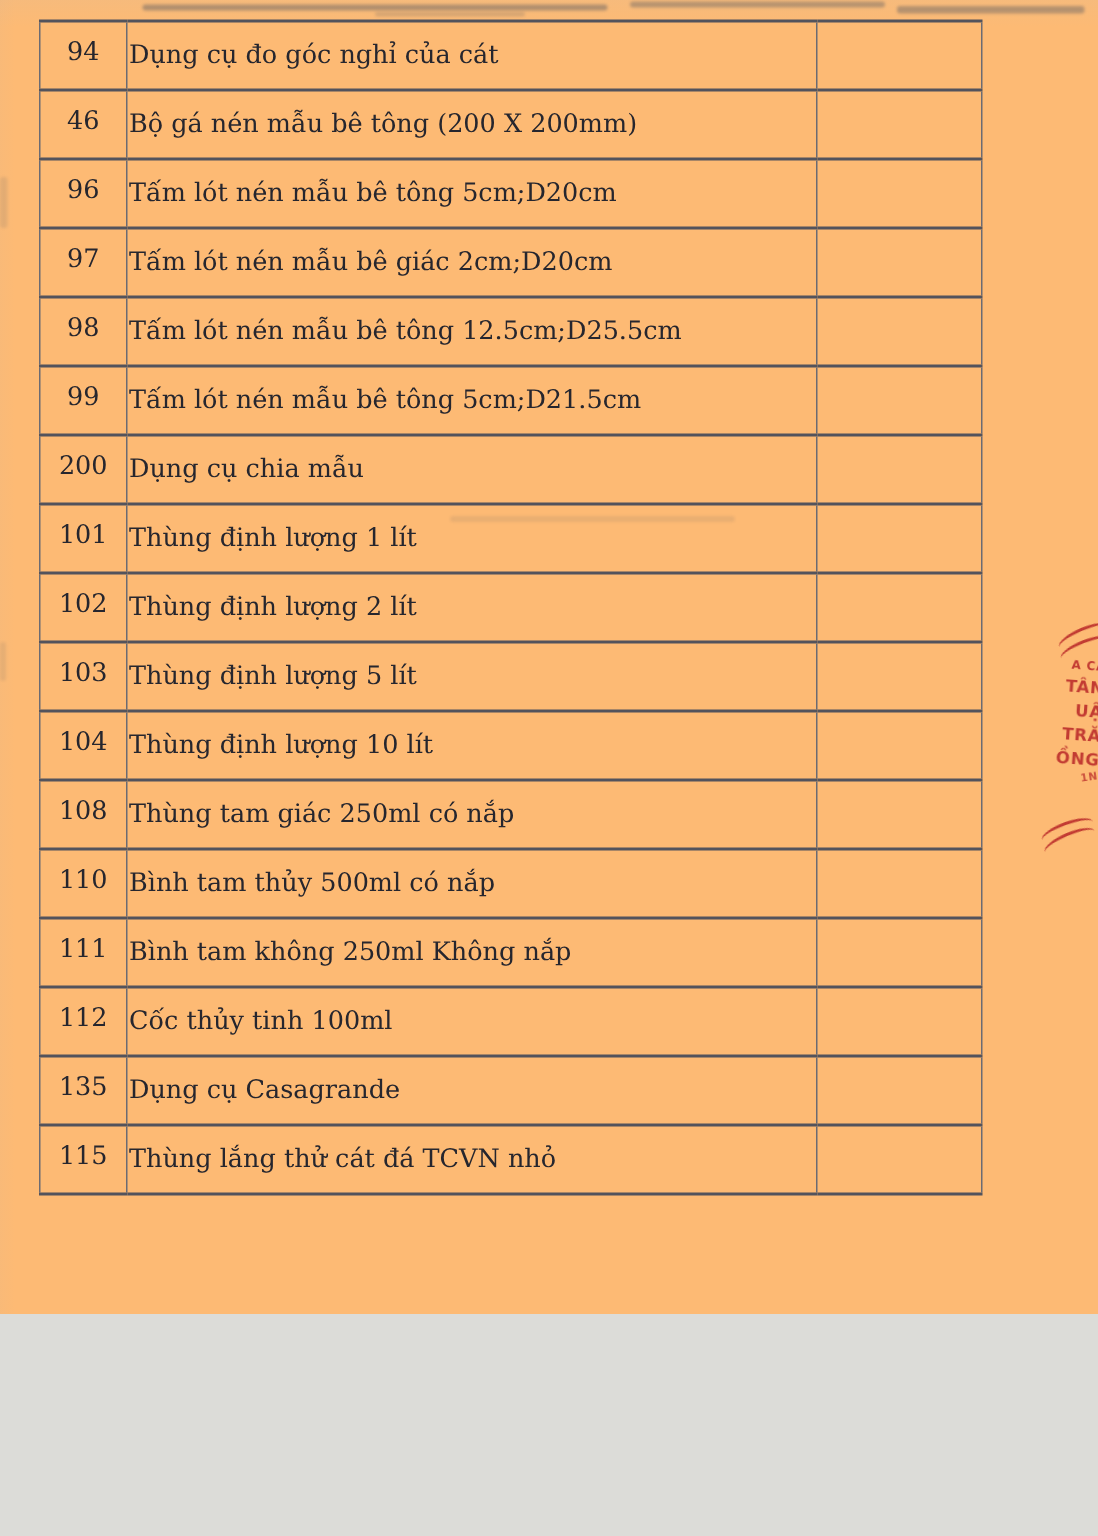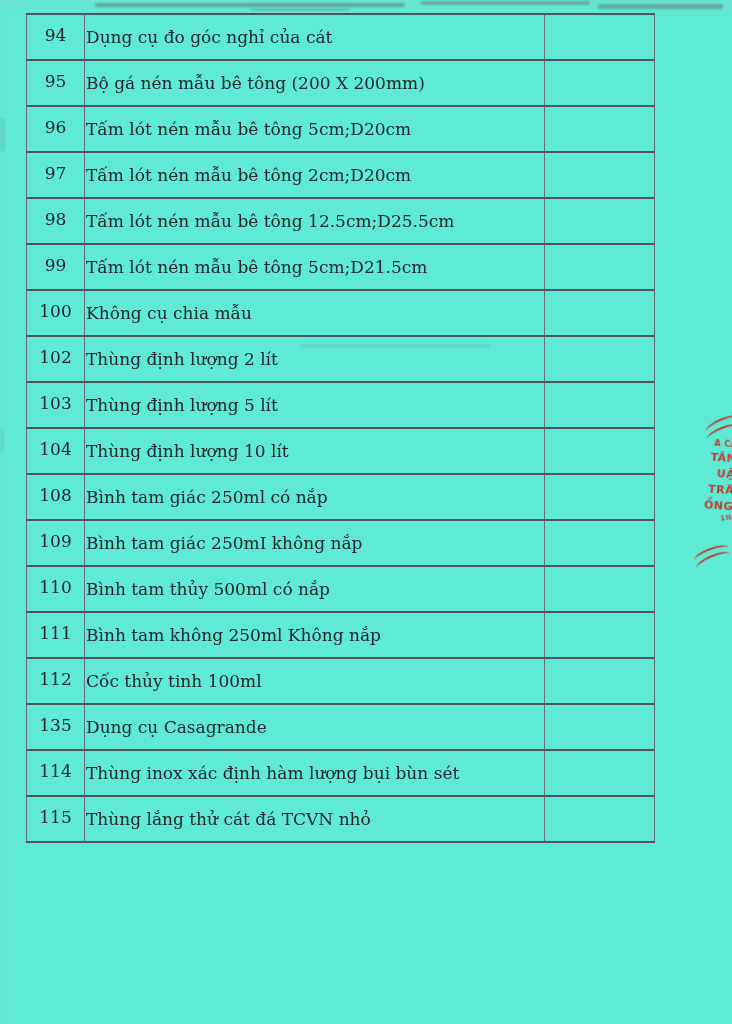--- a/index.html
+++ b/index.html
@@ -1,19 +1,19 @@
 <!DOCTYPE html>
 <html><head>
 <meta charset="utf-8">
 <style>
   html,body{margin:0;padding:0;background:#dcdcd8;}
   .page{
     position:relative;
-    width:732px;height:1024px;
-    background:#5eead4;
+    width:732px;height:876px;
+    background:#fdba74;
     overflow:hidden;
     font-family:"DejaVu Serif","Liberation Serif",serif;
   }
   
   .page::before{
     content:"";position:absolute;inset:0;
     background:
       linear-gradient(180deg, rgba(190,190,188,0.10) 0px, rgba(255,255,255,0) 18px),
       linear-gradient(90deg, rgba(180,180,178,0.06) 0px, rgba(255,255,255,0) 10px);
     pointer-events:none;
@@ -86,97 +86,92 @@
   <div class="smudge sm7"></div>
 
   <table class="equip">
     <tbody id="rows">
         <tr>
           <td class="c-no">94</td>
           <td class="c-desc">Dụng cụ đo góc nghỉ của cát</td>
           <td class="c-empty"></td>
         </tr>
         <tr>
-          <td class="c-no">95</td>
+          <td class="c-no">46</td>
           <td class="c-desc">Bộ gá nén mẫu bê tông (200 X 200mm)</td>
           <td class="c-empty"></td>
         </tr>
         <tr>
           <td class="c-no">96</td>
           <td class="c-desc">Tấm lót nén mẫu bê tông 5cm;D20cm</td>
           <td class="c-empty"></td>
         </tr>
         <tr>
           <td class="c-no">97</td>
-          <td class="c-desc">Tấm lót nén mẫu bê tông 2cm;D20cm</td>
+          <td class="c-desc">Tấm lót nén mẫu bê giác 2cm;D20cm</td>
           <td class="c-empty"></td>
         </tr>
         <tr>
           <td class="c-no">98</td>
           <td class="c-desc">Tấm lót nén mẫu bê tông 12.5cm;D25.5cm</td>
           <td class="c-empty"></td>
         </tr>
         <tr>
           <td class="c-no">99</td>
           <td class="c-desc">Tấm lót nén mẫu bê tông 5cm;D21.5cm</td>
           <td class="c-empty"></td>
         </tr>
         <tr>
-          <td class="c-no">100</td>
-          <td class="c-desc">Không cụ chia mẫu</td>
+          <td class="c-no">200</td>
+          <td class="c-desc">Dụng cụ chia mẫu</td>
+          <td class="c-empty"></td>
+        </tr>
+        <tr>
+          <td class="c-no">101</td>
+          <td class="c-desc">Thùng định lượng 1 lít</td>
           <td class="c-empty"></td>
         </tr>
         <tr>
           <td class="c-no">102</td>
           <td class="c-desc">Thùng định lượng 2 lít</td>
           <td class="c-empty"></td>
         </tr>
         <tr>
           <td class="c-no">103</td>
           <td class="c-desc">Thùng định lượng 5 lít</td>
           <td class="c-empty"></td>
         </tr>
         <tr>
           <td class="c-no">104</td>
           <td class="c-desc">Thùng định lượng 10 lít</td>
           <td class="c-empty"></td>
         </tr>
         <tr>
           <td class="c-no">108</td>
-          <td class="c-desc">Bình tam giác 250ml có nắp</td>
-          <td class="c-empty"></td>
-        </tr>
-        <tr>
-          <td class="c-no">109</td>
-          <td class="c-desc">Bình tam giác 250mI không nắp</td>
+          <td class="c-desc">Thùng tam giác 250ml có nắp</td>
           <td class="c-empty"></td>
         </tr>
         <tr>
           <td class="c-no">110</td>
           <td class="c-desc">Bình tam thủy 500ml có nắp</td>
           <td class="c-empty"></td>
         </tr>
         <tr>
           <td class="c-no">111</td>
           <td class="c-desc">Bình tam không 250ml Không nắp</td>
           <td class="c-empty"></td>
         </tr>
         <tr>
           <td class="c-no">112</td>
           <td class="c-desc">Cốc thủy tinh 100ml</td>
           <td class="c-empty"></td>
         </tr>
         <tr>
           <td class="c-no">135</td>
           <td class="c-desc">Dụng cụ Casagrande</td>
-          <td class="c-empty"></td>
-        </tr>
-        <tr>
-          <td class="c-no">114</td>
-          <td class="c-desc">Thùng inox xác định hàm lượng bụi bùn sét</td>
           <td class="c-empty"></td>
         </tr>
         <tr>
           <td class="c-no">115</td>
           <td class="c-desc">Thùng lắng thử cát đá TCVN nhỏ</td>
           <td class="c-empty"></td>
         </tr>
       </tbody>
   </table>
 

